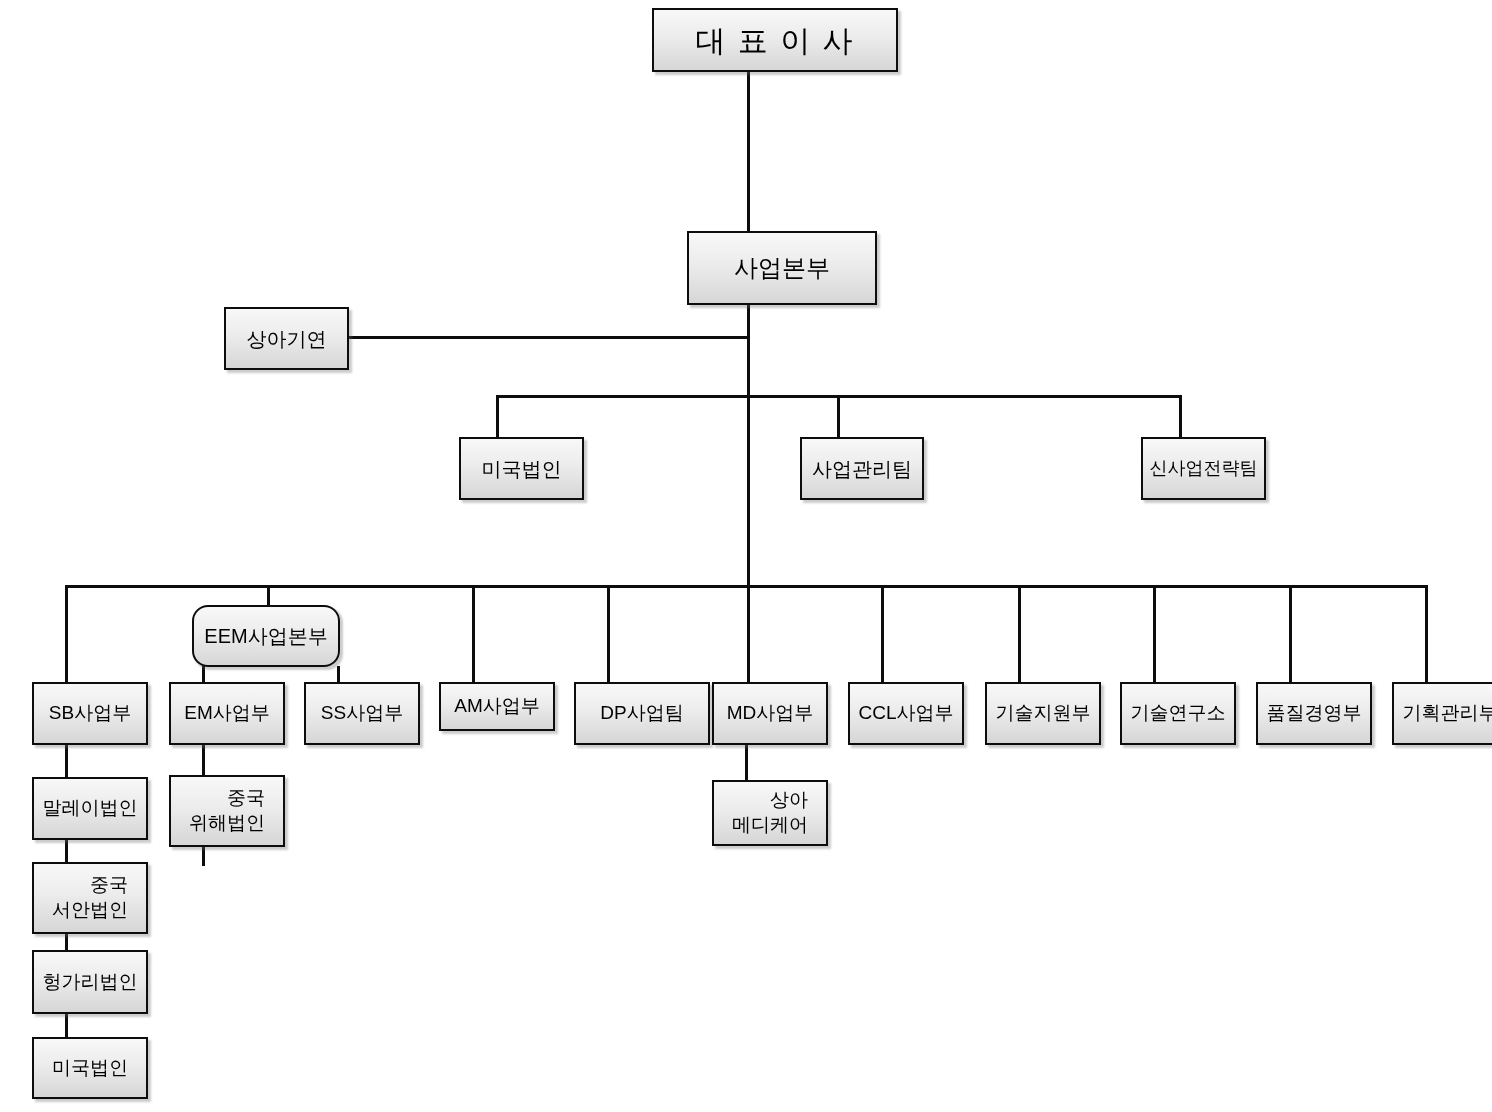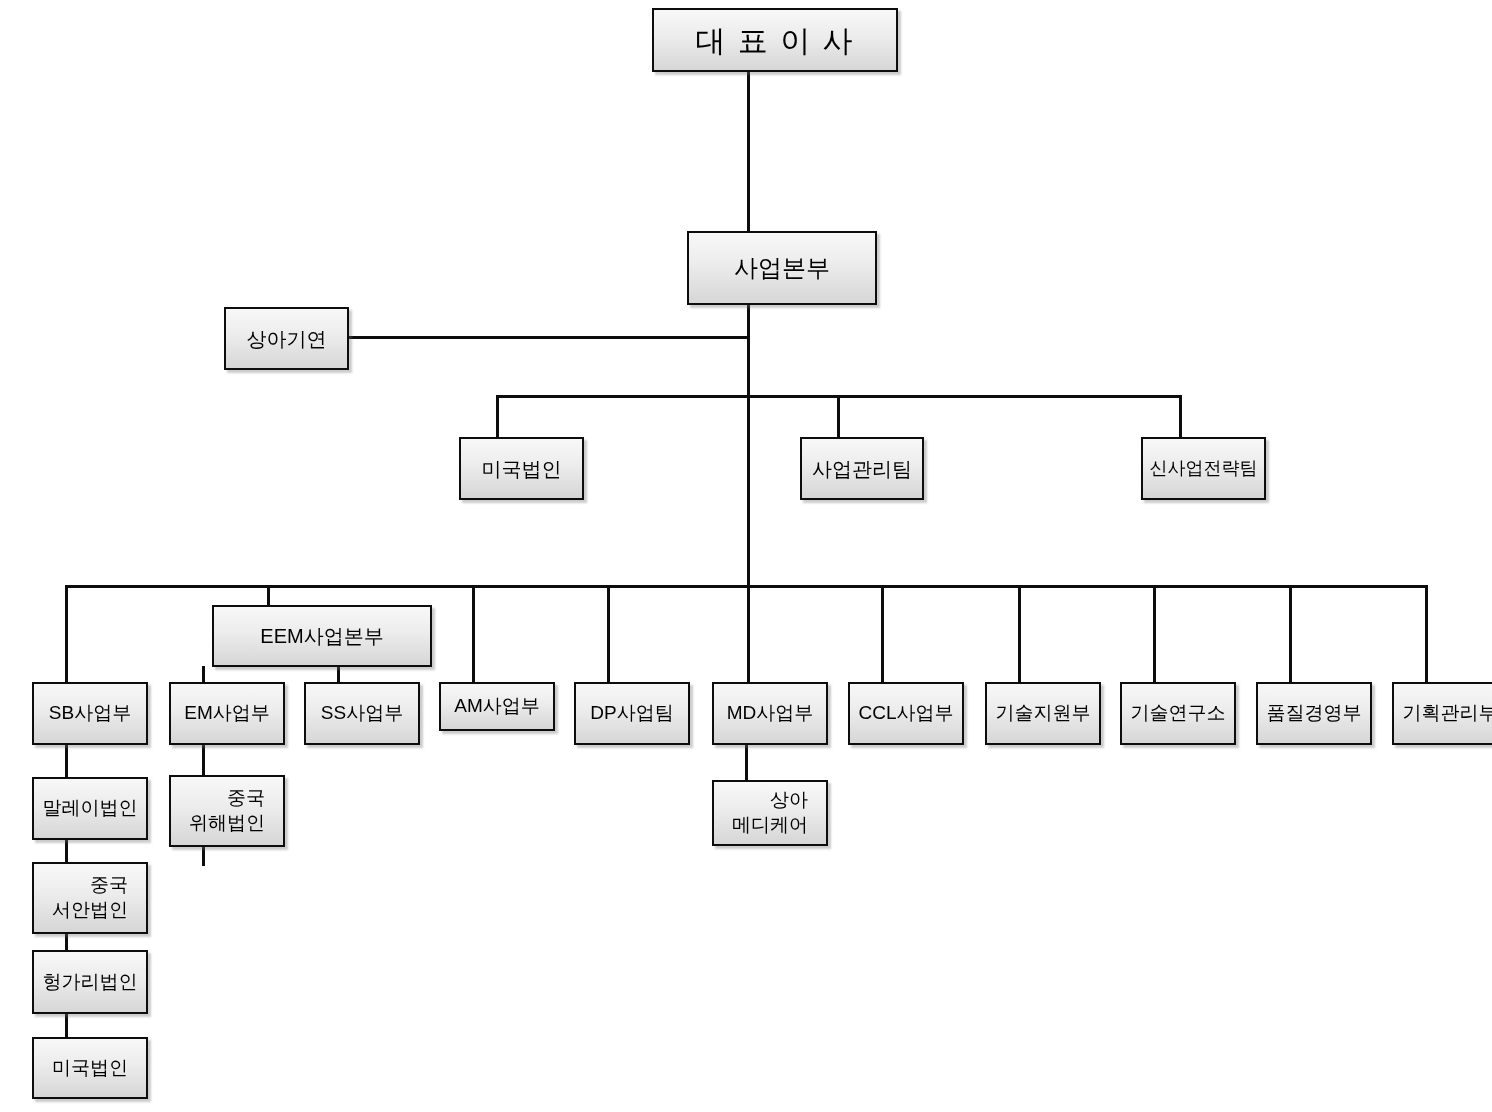--- a/index.html
+++ b/index.html
@@ -84,27 +84,27 @@
   <div class="vline" style="left:745px; top:745px; height:36px;"></div>
 
   <div class="node xl" style="left:628px; top:8px;   width:246px; height:64px;">대 표 이 사</div>
   <div class="node lg" style="left:663px; top:231px; width:190px; height:74px;">사업본부</div>
   <div class="node md" style="left:200px; top:307px; width:125px; height:63px;">상아기연</div>
 
   <div class="node md" style="left:435px;  top:437px; width:125px; height:63px;">미국법인</div>
   <div class="node md" style="left:776px;  top:437px; width:124px; height:63px;">사업관리팀</div>
   <div class="node sm" style="left:1117px; top:437px; width:125px; height:63px;">신사업전략팀</div>
 
-  <div class="node md" style="left:188px; top:605px; width:220px; height:62px;">EEM사업본부</div>
+  <div class="node md" style="left:168px; top:605px; width:148px; height:62px;border-radius:16px;">EEM사업본부</div>
 
   <div class="node" style="left:8px;    top:682px; width:116px; height:63px;">SB사업부</div>
   <div class="node" style="left:280px;  top:682px; width:116px; height:63px;">SS사업부</div>
   <div class="node" style="left:145px;  top:682px; width:116px; height:63px;">EM사업부</div>
   <div class="node" style="left:415px;  top:682px; width:116px; height:49px;">AM사업부</div>
-  <div class="node" style="left:550px;  top:682px; width:116px; height:63px;">DP사업팀</div>
+  <div class="node" style="left:550px;  top:682px; width:136px; height:63px;">DP사업팀</div>
   <div class="node" style="left:688px;  top:682px; width:116px; height:63px;">MD사업부</div>
   <div class="node" style="left:824px;  top:682px; width:116px; height:63px;">CCL사업부</div>
   <div class="node" style="left:961px;  top:682px; width:116px; height:63px;">기술지원부</div>
   <div class="node" style="left:1096px; top:682px; width:116px; height:63px;">기술연구소</div>
   <div class="node" style="left:1232px; top:682px; width:116px; height:63px;">품질경영부</div>
   <div class="node" style="left:1368px; top:682px; width:116px; height:63px;">기획관리부</div>
 
   <div class="node" style="left:8px; top:777px;  width:116px; height:63px;">말레이법인</div>
   <div class="node" style="left:8px; top:862px;  width:116px; height:72px;">중국
 서안법인</div>

